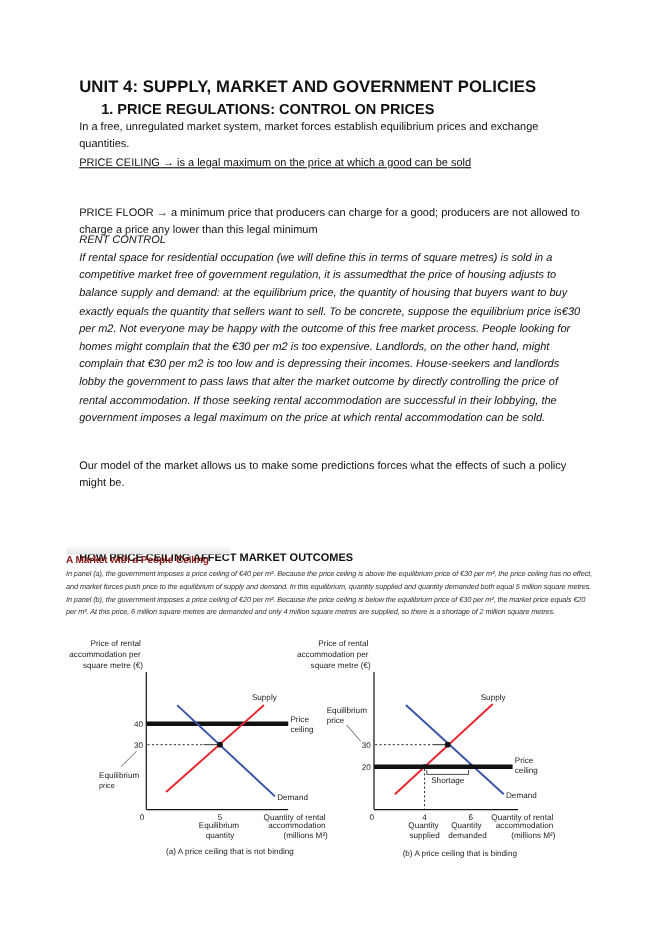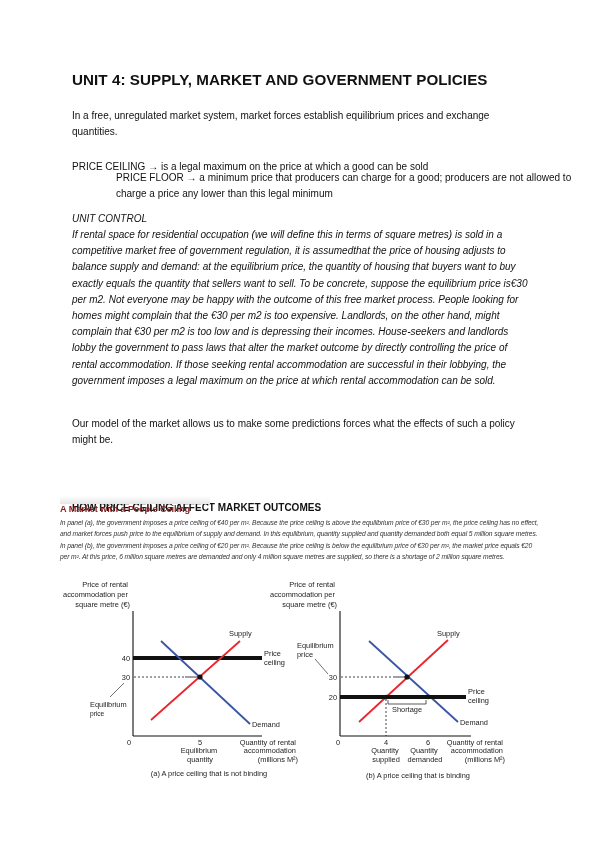--- a/index.html
+++ b/index.html
@@ -17,27 +17,28 @@
                 background: linear-gradient(#ffffff, #e6e6e6); }
   .fig-caption { position: absolute; left: 0; top: 21px; width: 480px; font-size: 6.7px; line-height: 11.4px; font-style: italic; color: #333; letter-spacing: -0.1px; }
   svg text { font-family: "Liberation Sans", sans-serif; }
 </style>
 </head>
 <body>
 
 <div class="page">
 
   <div class="h1">UNIT 4: SUPPLY, MARKET AND GOVERNMENT POLICIES</div>
+  <div class="h2">1.  PRICE REGULATIONS: CONTROL ON PRICES</div>
 
   <div class="p" style="top:108px;">In a free, unregulated market system, market forces establish equilibrium prices and exchange quantities.</div>
 
-  <div class="p def" style="top:159px;">PRICE CEILING → is a legal maximum on the price at which a good can be sold</div>
-  <div class="p" style="top:170px; width:465px;margin-left:44px;">PRICE FLOOR → a minimum price that producers can charge for a good; producers are not allowed to charge a price any lower than this legal minimum</div>
+  <div class="p def" style="top:141px;text-decoration:underline;">PRICE CEILING → is a legal maximum on the price at which a good can be sold</div>
+  <div class="p" style="top:186px; width:465px;">PRICE FLOOR → a minimum price that producers can charge for a good; producers are not allowed to charge a price any lower than this legal minimum</div>
 
-  <div class="p it" style="top:211px;">UNIT CONTROL</div>
+  <div class="p it" style="top:211px;">RENT CONTROL</div>
   <div class="p it" style="top:227px; width:462px;">If rental space for residential occupation (we will define this in terms of square metres) is sold in a competitive market free of government regulation, it is assumedthat the price of housing adjusts to balance supply and demand: at the equilibrium price, the quantity of housing that buyers want to buy exactly equals the quantity that sellers want to sell. To be concrete, suppose the equilibrium price is€30 per m2. Not everyone may be happy with the outcome of this free market process. People looking for homes might complain that the €30 per m2 is too expensive. Landlords, on the other hand, might complain that €30 per m2 is too low and is depressing their incomes. House-seekers and landlords lobby the government to pass laws that alter the market outcome by directly controlling the price of rental accommodation. If those seeking rental accommodation are successful in their lobbying, the government imposes a legal maximum on the price at which rental accommodation can be sold.</div>
 
   <div class="p" style="top:416px; width:455px;">Our model of the market allows us to make some predictions forces what the effects of such a policy might be.</div>
 
   <div class="p def" style="top:500px;font-weight:bold;">HOW PRICE CEILING AFFECT MARKET OUTCOMES</div>
 
   <div class="figure">
     <div class="fig-shadow"></div>
     <div class="fig-title">A Market with a People Ceiling</div>
     <div class="fig-caption">In panel (a), the government imposes a price ceiling of €40 per m². Because the price ceiling is above the equilibrium price of €30 per m², the price ceiling has no effect, and market forces push price to the equilibrium of supply and demand. In this equilibrium, quantity supplied and quantity demanded both equal 5 million square metres. In panel (b), the government imposes a price ceiling of €20 per m². Because the price ceiling is below the equilibrium price of €30 per m², the market price equals €20 per m². At this price, 6 million square metres are demanded and only 4 million square metres are supplied, so there is a shortage of 2 million square metres.</div>

